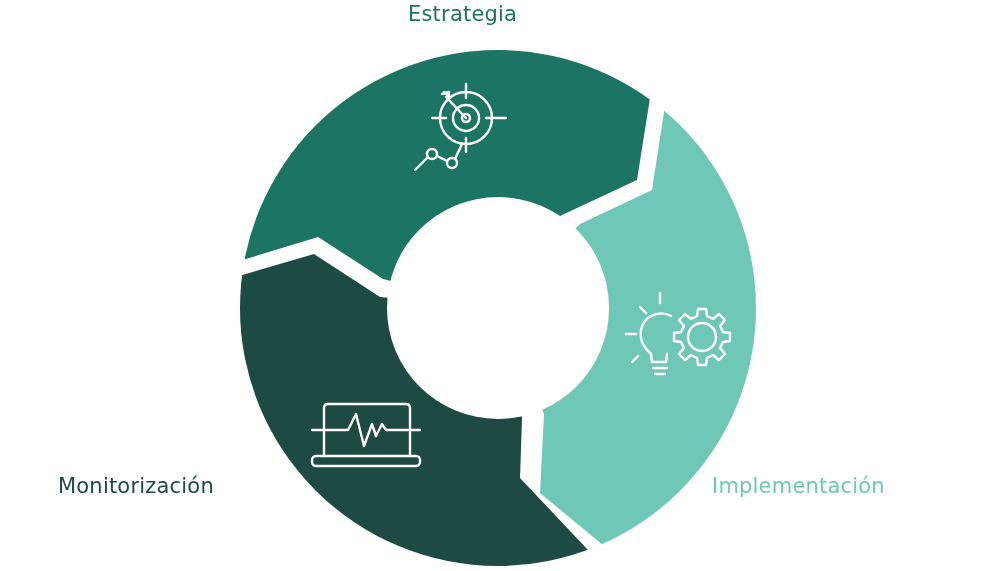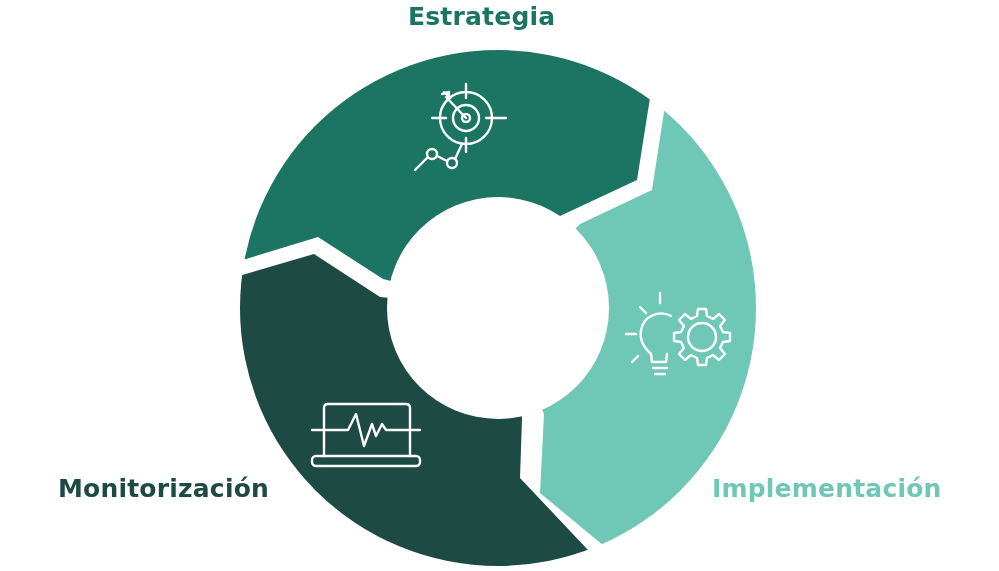--- a/index.html
+++ b/index.html
@@ -1,18 +1,18 @@
 <!DOCTYPE html>
 <html><head>
   <meta charset="utf-8">
   <style>
     html, body { margin: 0; padding: 0; background: #ffffff; }
     body { width: 999px; height: 571px; position: relative; overflow: hidden;
            font-family: "DejaVu Sans", "Liberation Sans", sans-serif; }
-    .label { position: absolute; font-weight: bold; font-size: 25px; letter-spacing: 0.2px; white-space: nowrap; }
+    .label { position: absolute; font-weight: normal; font-size: 21px; letter-spacing: 0.2px; white-space: nowrap; }
     #lbl-estrategia { left: 408px; top: 2px; color: #1c7462; }
     #lbl-monitor { left: 58px; top: 474px; color: #1d4a42; }
     #lbl-impl { left: 712px; top: 474px; color: #6fc7b6; }
     svg#cycle { position: absolute; left: 0; top: 0; }
   </style>
 </head>
 <body>
 
 <div class="label" id="lbl-estrategia">Estrategia</div>
 <div class="label" id="lbl-monitor">Monitorización</div>

